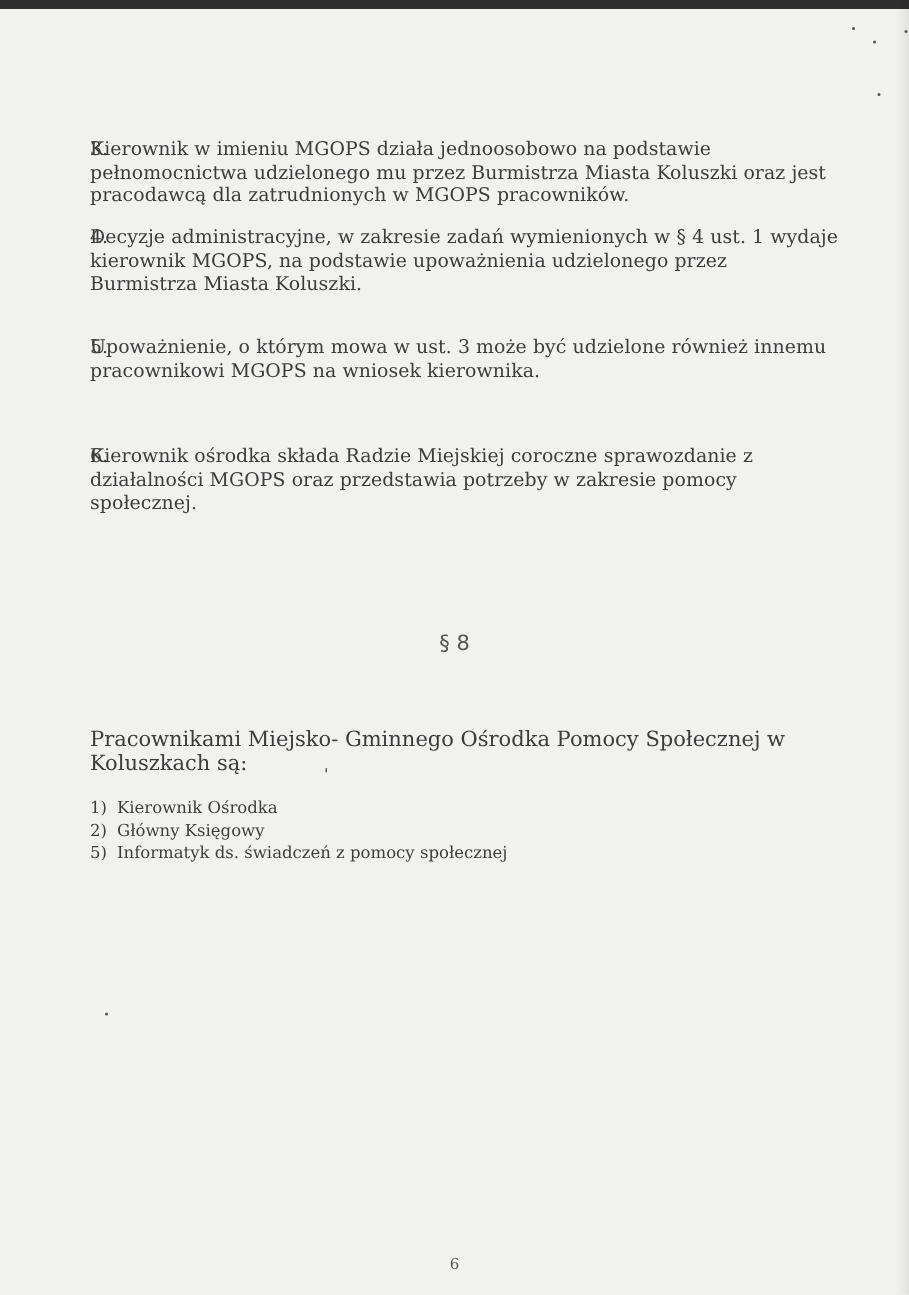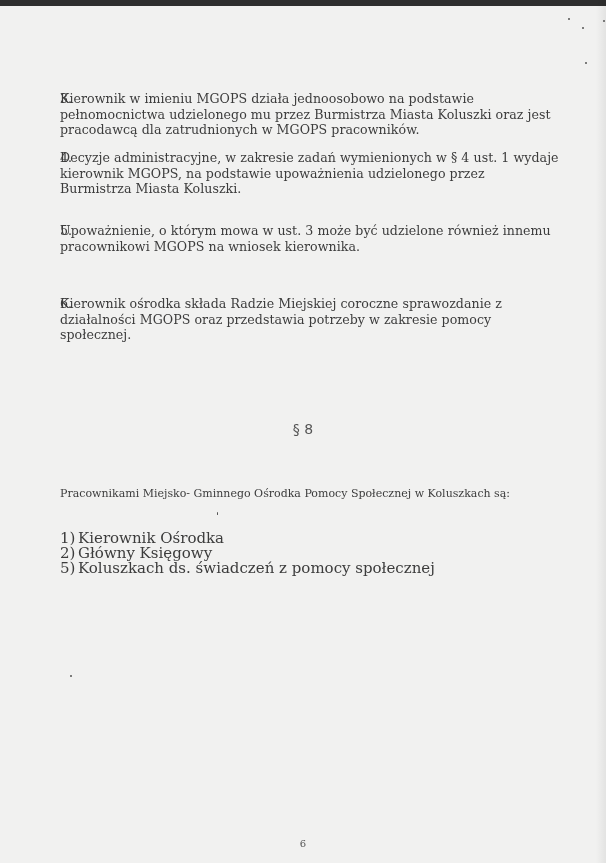--- a/index.html
+++ b/index.html
@@ -10,22 +10,22 @@
     color: #3c3c3c;
   }
   .topband { position: absolute; left: 0; top: 0; width: 606px; height: 6px; background: #2e2e2e; }
   .rightshade { position: absolute; right: 0; top: 0; width: 10px; height: 863px;
     background: linear-gradient(to right, rgba(0,0,0,0), rgba(0,0,0,0.06)); }
   .speck { position: absolute; width: 2px; height: 2px; background: #555; border-radius: 1px; }
   .item { position: absolute; left: 60px; width: 500px; font-size: 12.6px; line-height: 15.5px; letter-spacing: 0.05px; }
   .item .num { position: absolute; left: 0; top: 0; }
   .item .txt { display: block; }
   .section { position: absolute; left: 0; width: 606px; text-align: center; top: 421px; font-size: 14px; font-family: "DejaVu Sans", sans-serif; color:#555; }
-  .intro { position: absolute; left: 60px; top: 486px; width: 520px; font-size: 11px; line-height: 15.5px; }
-  .list { position: absolute; left: 60px; top: 531px; font-size: 15px; line-height: 15.2px; margin: 0; padding: 0; list-style: none; }
+  .intro { position: absolute; left: 60px; top: 486px; width: 520px; font-size: 14px; line-height: 15.5px; }
+  .list { position: absolute; left: 60px; top: 531px; font-size: 11px; line-height: 15.2px; margin: 0; padding: 0; list-style: none; }
   .list li { white-space: nowrap; }
   .list .n { display: inline-block; width: 18px; }
   .pagenum { position: absolute; top: 838px; left: 0; width: 606px; text-align: center; font-size: 10px; color:#555; }
 </style>
 </head>
 <body>
 
 <div class="topband"></div>
 <div class="rightshade"></div>
 <div class="speck" style="left:568px;top:18px;"></div>
@@ -55,16 +55,16 @@
   <span class="txt">Kierownik ośrodka składa Radzie Miejskiej coroczne sprawozdanie z działalności MGOPS oraz przedstawia potrzeby w zakresie pomocy społecznej.</span>
 </div>
 
 <div class="section">§ 8</div>
 
 <div class="intro">Pracownikami Miejsko- Gminnego Ośrodka Pomocy Społecznej w Koluszkach są:</div>
 
 <ul class="list">
   <li><span class="n">1)</span><span>Kierownik Ośrodka</span></li>
   <li><span class="n">2)</span><span>Główny Księgowy</span></li>
-  <li><span class="n">5)</span><span>Koluszkach ds. świadczeń z pomocy społecznej</span></li>
+  <li><span class="n">5)</span><span>Informatyk ds. świadczeń z pomocy społecznej</span></li>
 </ul>
 
 <div class="pagenum">6</div>
 
 </body></html>

